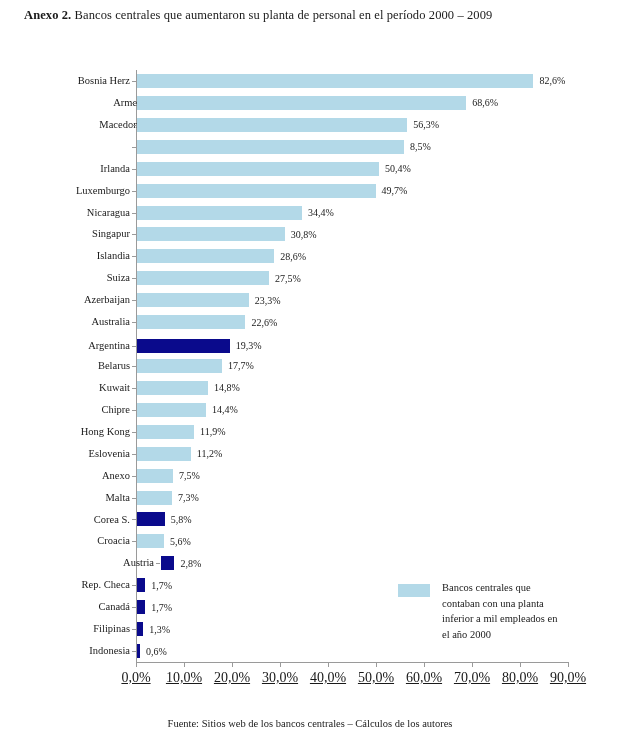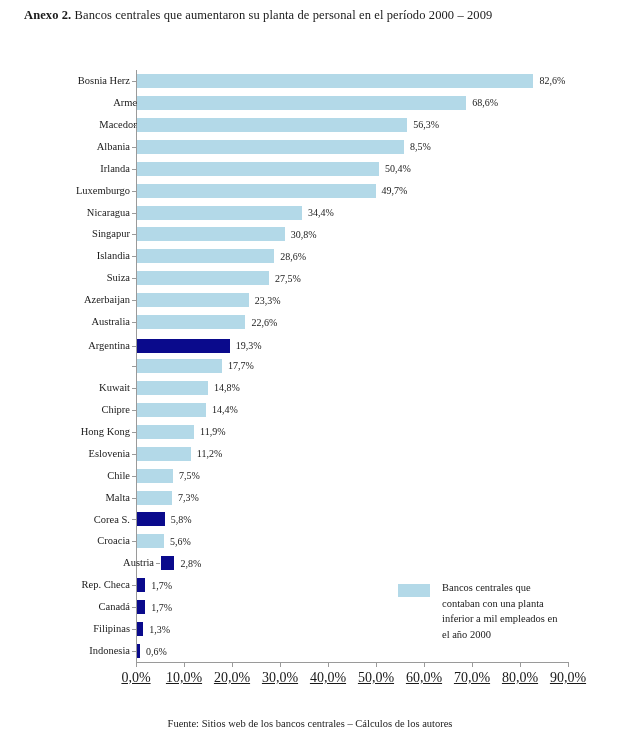--- a/index.html
+++ b/index.html
@@ -198,21 +198,20 @@
       </div>
       <div class="bar-row" style="top: 51.8519px; height: 21.9259px; padding-left: 16px;">
         <div class="cat-label" style="line-height: 21.9259px;">Macedonia</div>
         <div class="tick-y" style="top: 10.963px;"></div>
         <div class="bar-wrap" style="top: 3.96296px; width: 270.24px;">
           <div class="bar light" style="width: 270.24px;"></div>
         </div>
         <div class="bar-value" style="left: 413.24px; top: 3.46296px;">56,3%</div>
       </div>
       <div class="bar-row" style="top: 73.7778px; height: 21.9259px;">
-        <div class="cat-label" style="line-height: 21.9259px;">Albania</div>
         <div class="tick-y" style="top: 10.963px;"></div>
         <div class="bar-wrap" style="top: 3.96296px; width: 266.88px;">
           <div class="bar light" style="width: 266.88px;"></div>
         </div>
         <div class="bar-value" style="left: 409.88px; top: 3.46296px;">8,5%</div>
       </div>
       <div class="bar-row" style="top: 95.7037px; height: 21.9259px;">
         <div class="cat-label" style="line-height: 21.9259px;">Irlanda</div>
         <div class="tick-y" style="top: 10.963px;"></div>
         <div class="bar-wrap" style="top: 3.96296px; width: 241.92px;">
@@ -278,20 +277,21 @@
       </div>
       <div class="bar-row" style="top: 273px; height: 21.9259px;">
         <div class="cat-label" style="line-height: 21.9259px;">Argentina</div>
         <div class="tick-y" style="top: 10.963px;"></div>
         <div class="bar-wrap" style="top: 3.96296px; width: 92.64px;">
           <div class="bar dark" style="width: 92.64px;"></div>
         </div>
         <div class="bar-value" style="left: 235.64px; top: 3.46296px;">19,3%</div>
       </div>
       <div class="bar-row" style="top: 293.037px; height: 21.9259px;">
+        <div class="cat-label" style="line-height: 21.9259px;">Belarus</div>
         <div class="tick-y" style="top: 10.963px;"></div>
         <div class="bar-wrap" style="top: 3.96296px; width: 84.96px;">
           <div class="bar light" style="width: 84.96px;"></div>
         </div>
         <div class="bar-value" style="left: 227.96px; top: 3.46296px;">17,7%</div>
       </div>
       <div class="bar-row" style="top: 314.963px; height: 21.9259px;">
         <div class="cat-label" style="line-height: 21.9259px;">Kuwait</div>
         <div class="tick-y" style="top: 10.963px;"></div>
         <div class="bar-wrap" style="top: 3.96296px; width: 71.04px;">
@@ -317,21 +317,21 @@
       </div>
       <div class="bar-row" style="top: 380.741px; height: 21.9259px;">
         <div class="cat-label" style="line-height: 21.9259px;">Eslovenia</div>
         <div class="tick-y" style="top: 10.963px;"></div>
         <div class="bar-wrap" style="top: 3.96296px; width: 53.76px;">
           <div class="bar light" style="width: 53.76px;"></div>
         </div>
         <div class="bar-value" style="left: 196.76px; top: 3.46296px;">11,2%</div>
       </div>
       <div class="bar-row" style="top: 402.667px; height: 21.9259px;">
-        <div class="cat-label" style="line-height: 21.9259px;">Chile</div>
+        <div class="cat-label" style="line-height: 21.9259px;">Anexo</div>
         <div class="tick-y" style="top: 10.963px;"></div>
         <div class="bar-wrap" style="top: 3.96296px; width: 36px;">
           <div class="bar light" style="width: 36px;"></div>
         </div>
         <div class="bar-value" style="left: 179px; top: 3.46296px;">7,5%</div>
       </div>
       <div class="bar-row" style="top: 424.593px; height: 21.9259px;">
         <div class="cat-label" style="line-height: 21.9259px;">Malta</div>
         <div class="tick-y" style="top: 10.963px;"></div>
         <div class="bar-wrap" style="top: 3.96296px; width: 35.04px;">

